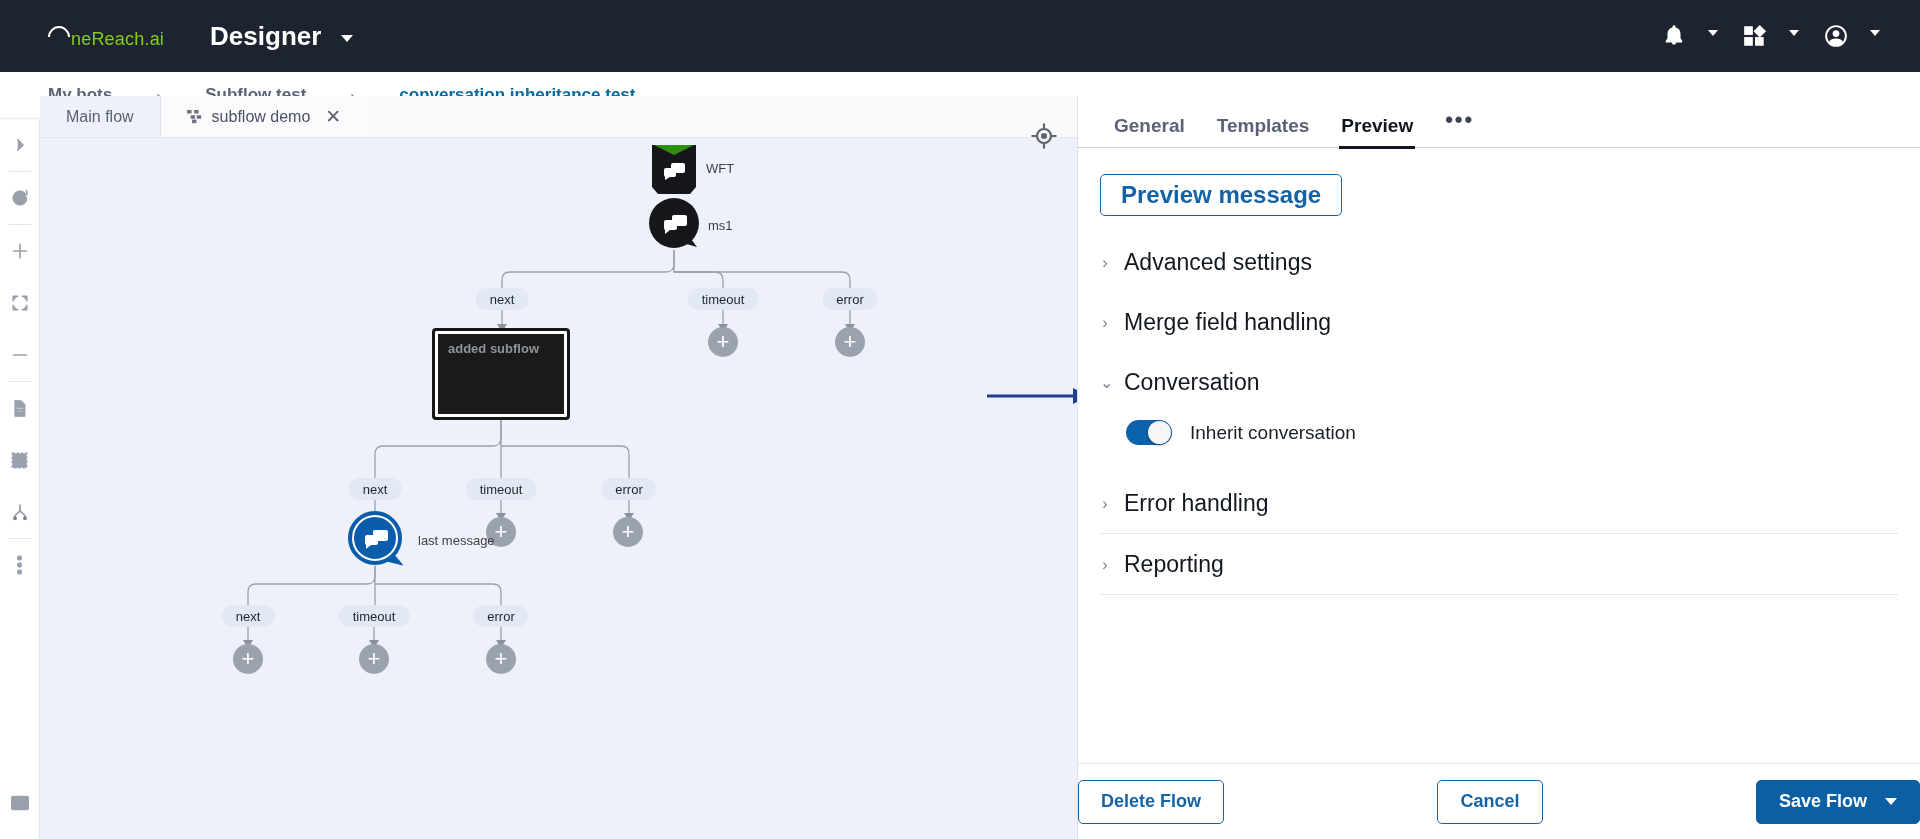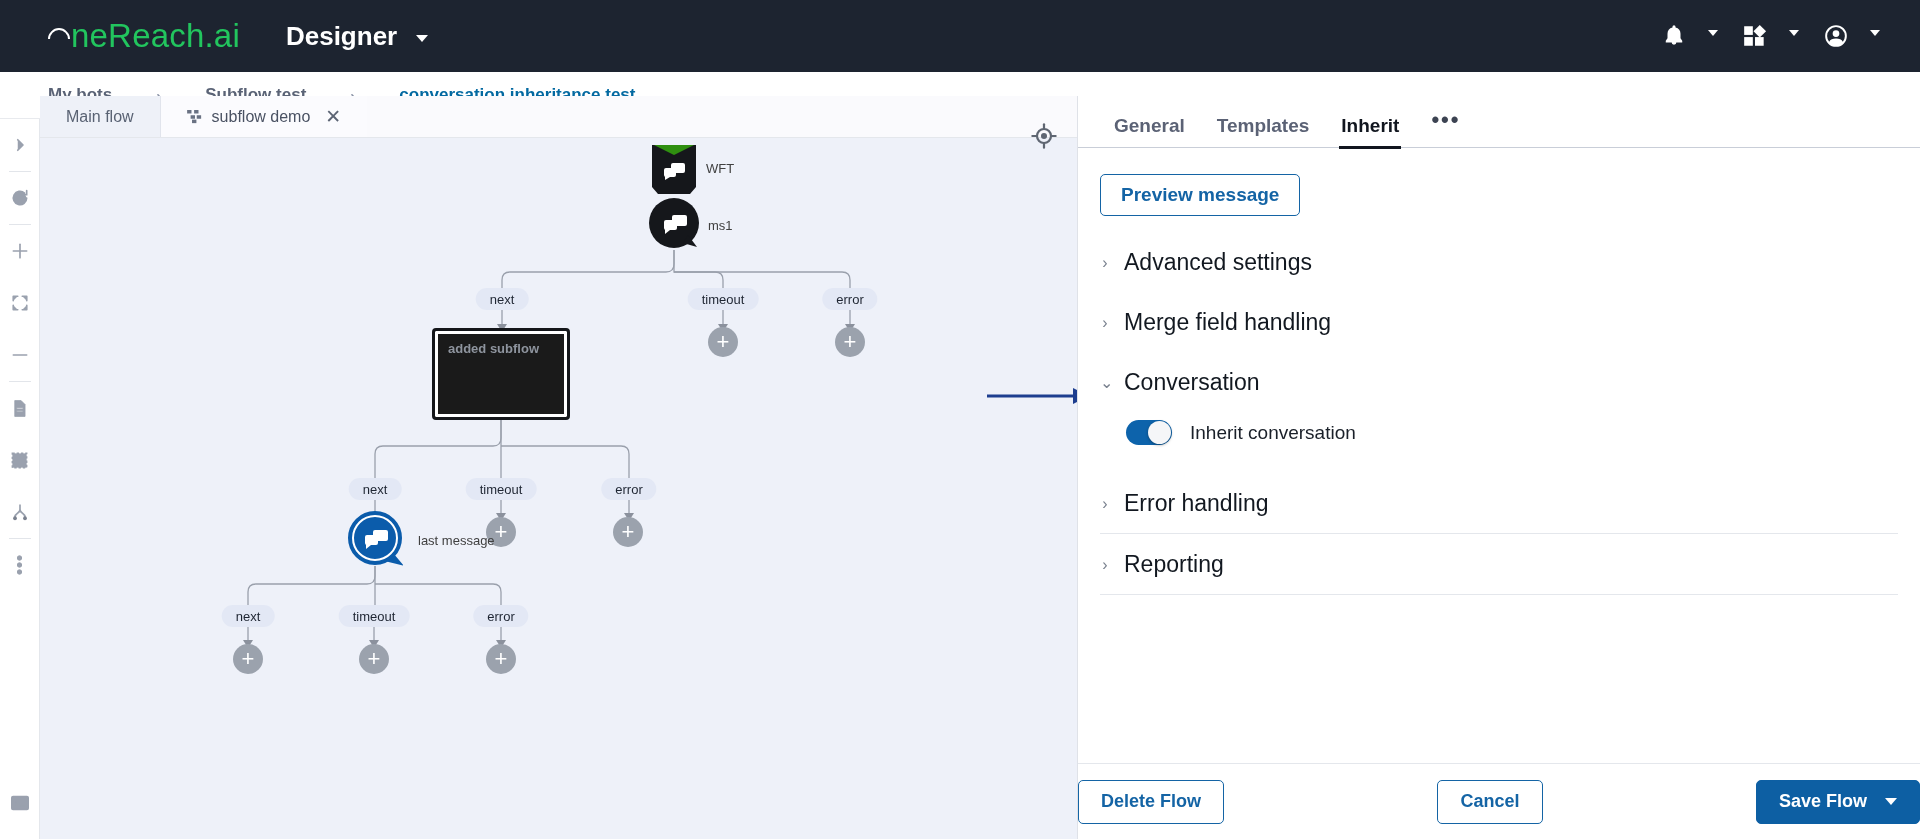--- a/index.html
+++ b/index.html
@@ -9,21 +9,21 @@
     background: #ffffff;
   }
   .app { position: relative; width: 1920px; height: 839px; }
 
   
   .topbar {
     position: absolute; top: 0; left: 0; width: 1920px; height: 72px;
     background: #1d2430; display: flex; align-items: center;
   }
   .brand {
-    margin-left: 48px; color: #22c55e; font-size: 33px; letter-spacing: .2px;
+    margin-left: 48px; color: #84cc16; font-size: 18px; letter-spacing: .2px;
     font-weight: 400; display: flex; align-items: baseline;
   }
   .brand .logo-c {
     display: inline-block; width: 22px; height: 22px;
     border: 2px solid #fff; border-radius: 50%;
     border-bottom-color: transparent; border-right-color: transparent;
     transform: rotate(45deg); margin-right: 1px; position: relative; top: 3px;
   }
   .app-name {
     margin-left: 46px; color: #ffffff; font-size: 26px; font-weight: bold;
@@ -144,21 +144,21 @@
   .ptab.active::after {
     content: ""; position: absolute; left: 14px; right: 14px; bottom: -2px;
     height: 3px; background: #11161f;
   }
   .ptab.dots { font-size: 22px; letter-spacing: 2px; padding-bottom: 14px; color: #3c4352; }
 
   .pbody { padding: 26px 22px 0 22px; }
   .preview-btn {
     display: inline-flex; align-items: center; justify-content: center;
     height: 42px; padding: 0 20px; border: 1px solid #1464a5; border-radius: 5px;
-    color: #1464a5; font-size: 19px; font-weight: bold; background: #fff; cursor: pointer;
+    color: #1464a5; font-size: 24px; font-weight: bold; background: #fff; cursor: pointer;
   }
   .acc {
     display: flex; align-items: center; gap: 14px; padding: 17px 0 16px 0;
     cursor: pointer;
   }
   .acc .chev { color: #7a828f; font-size: 16px; width: 10px; text-align: center; }
   .acc .acc-t { font-size: 23px; color: #121820; }
   .acc.bordered { border-bottom: 1px solid #e4e7ec; }
   .tog-row { display: flex; align-items: center; gap: 18px; padding: 8px 0 10px 26px; }
   .toggle {
@@ -462,21 +462,21 @@
   <div class="grip">
       <i></i>
       <i></i>
     </div>
 
   <div class="panel">
 
     <div class="ptabs">
       <div class="ptab"><span>General</span></div>
       <div class="ptab"><span>Templates</span></div>
-      <div class="ptab active"><span>Inherit</span></div>
+      <div class="ptab active"><span>Preview</span></div>
       <div class="ptab dots">•••</div>
     </div>
 
     <div class="pbody">
       <div class="preview-btn">Preview message</div>
 
       <div style="height:16px"></div>
 
       <div class="acc">
         <span class="chev">›</span>

